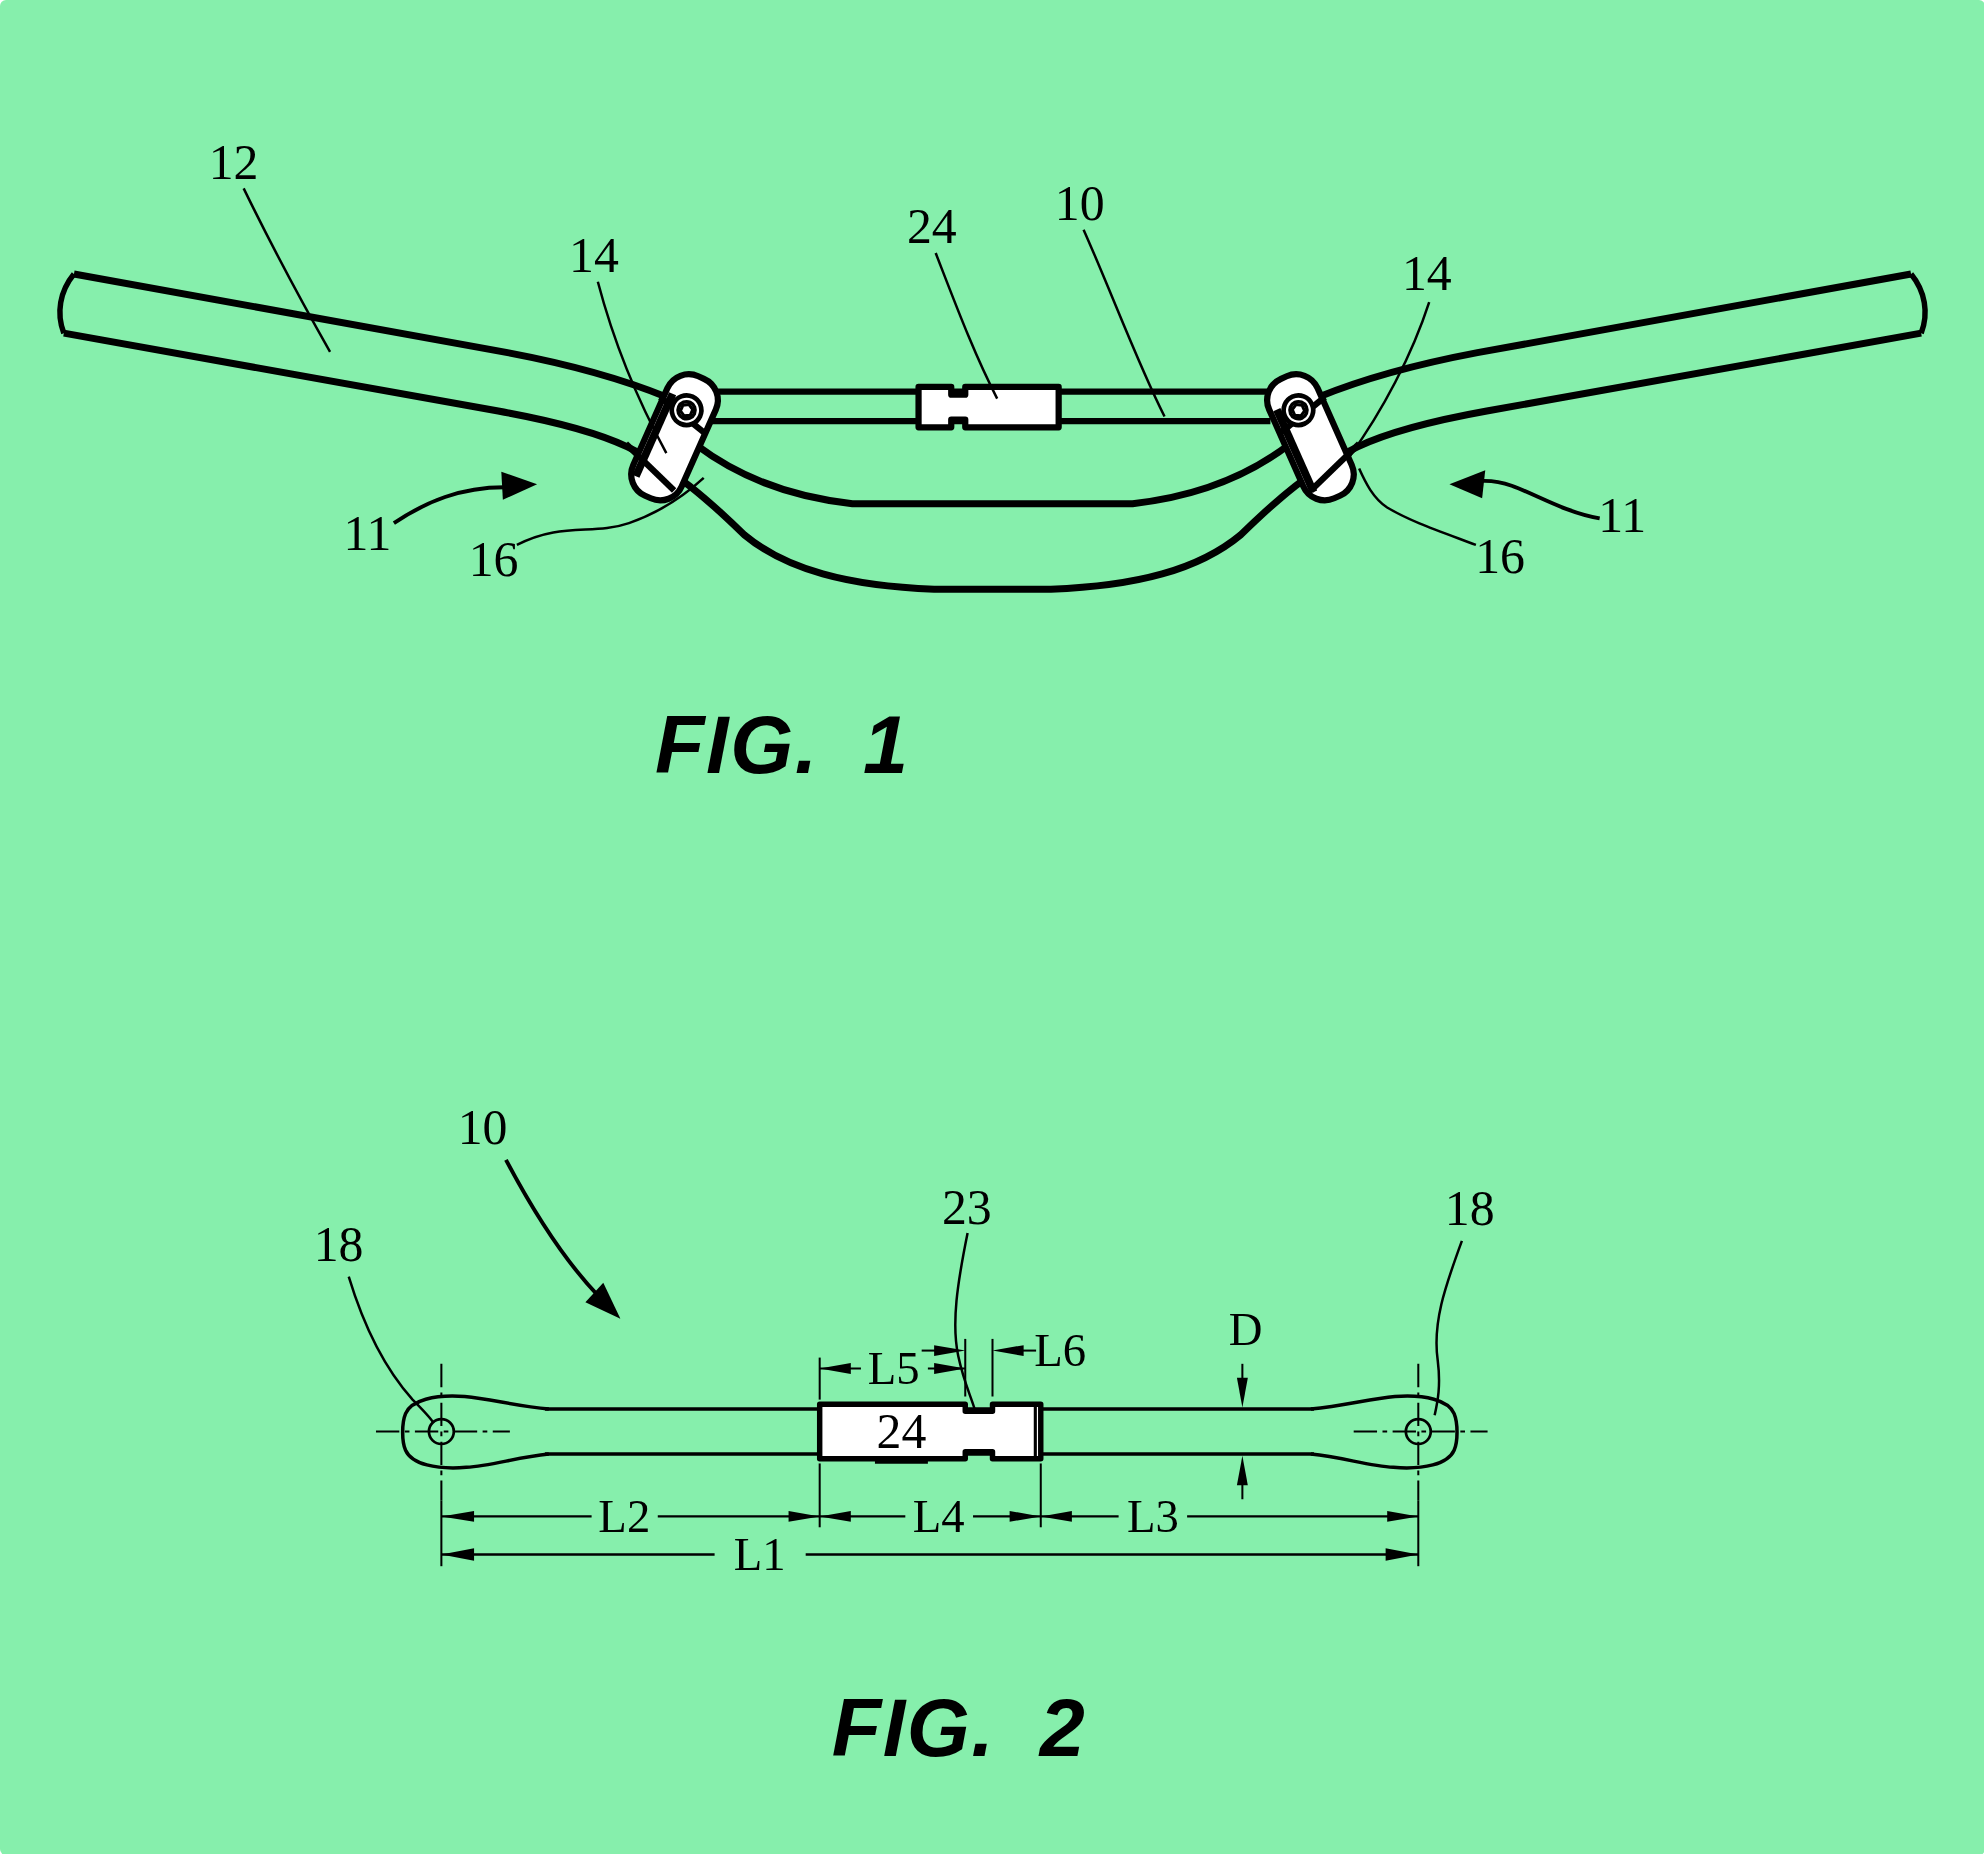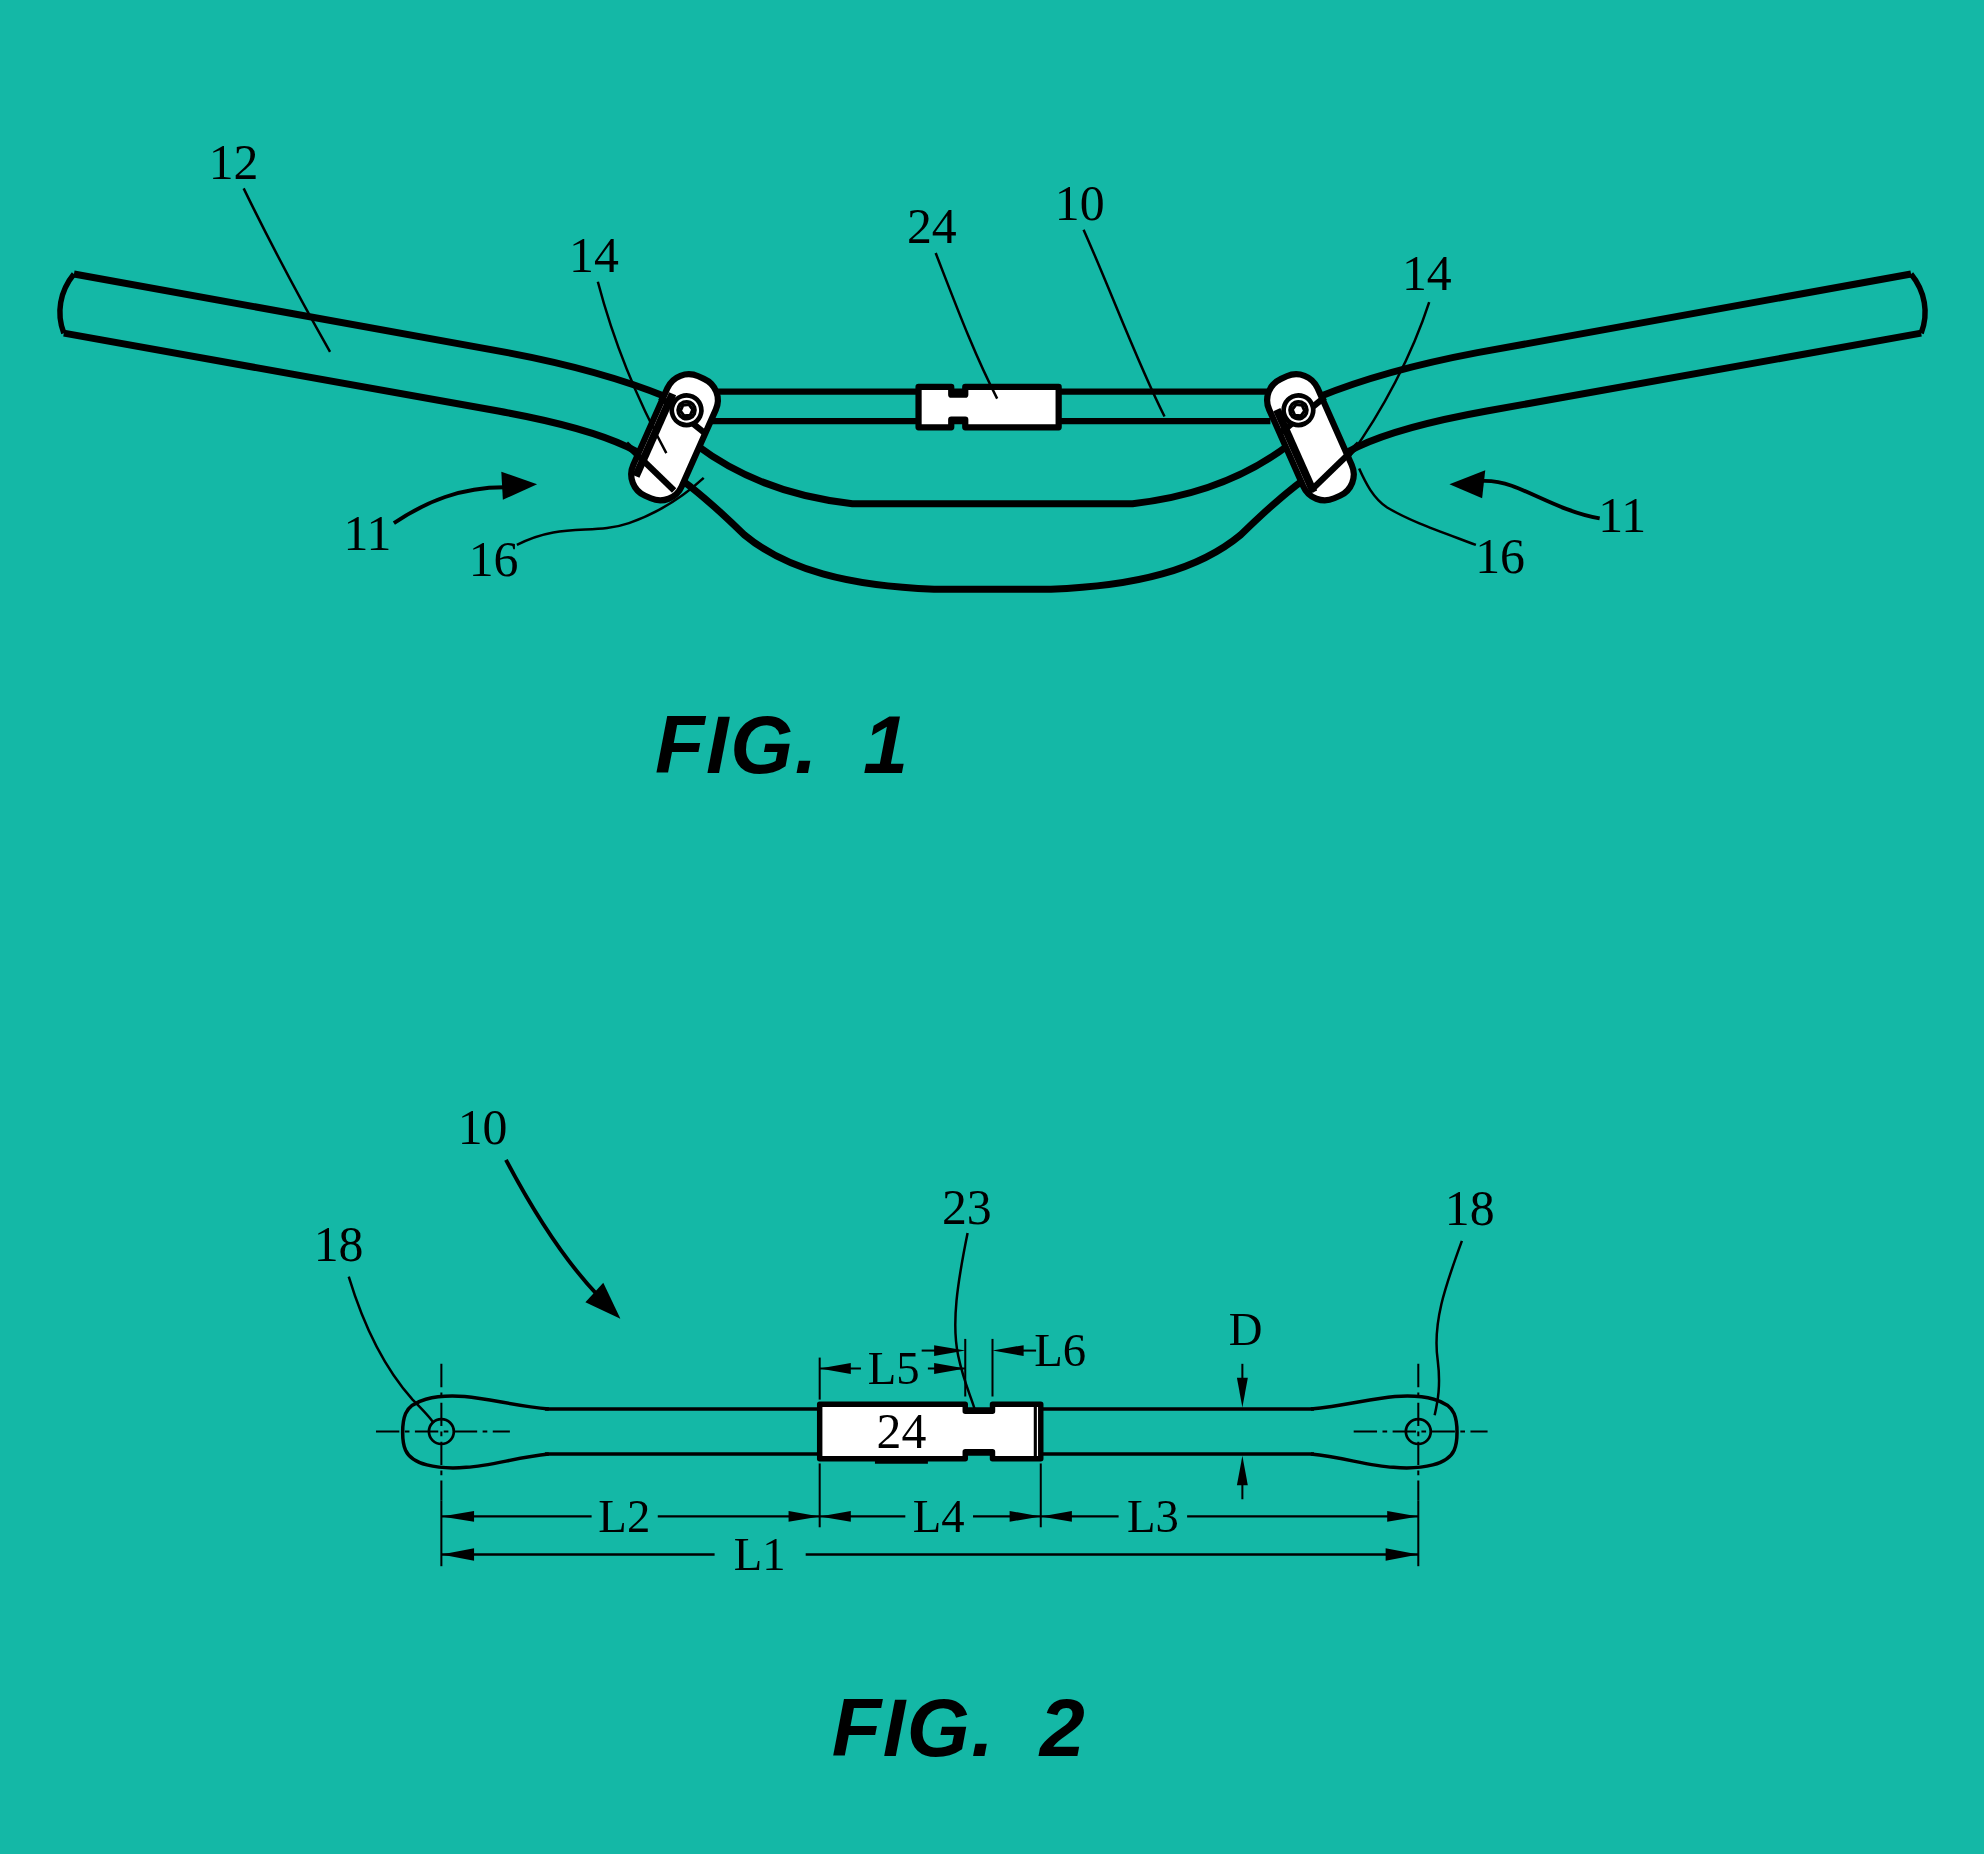--- a/index.html
+++ b/index.html
@@ -1,16 +1,16 @@
 <!DOCTYPE html>
 <html style="font-size:12.5px"><head>
 <meta charset="utf-8">
 <style>
   html,body{margin:0;padding:0;background:#ffffff;}
-  .page{position:relative;width:1985px;height:1855px;background:#14b8a6;overflow:hidden;}
+  .page{position:relative;width:1985px;height:1855px;background:#86efac;overflow:hidden;border-radius:6px;}
   svg{display:block;}
   .ink{stroke:#000;fill:none;}
   text{fill:#000;stroke:none;}
   .ref-label{font-family:"Liberation Serif","DejaVu Serif",serif;font-size:64px;}
   .dim-label{font-family:"Liberation Serif","DejaVu Serif",serif;font-size:60px;}
   .fig-caption{font-family:"Liberation Sans","DejaVu Sans",sans-serif;font-size:104px;font-weight:bold;font-style:italic;word-spacing:26px;letter-spacing:2px;}
 </style>
 </head>
 <body>
 

